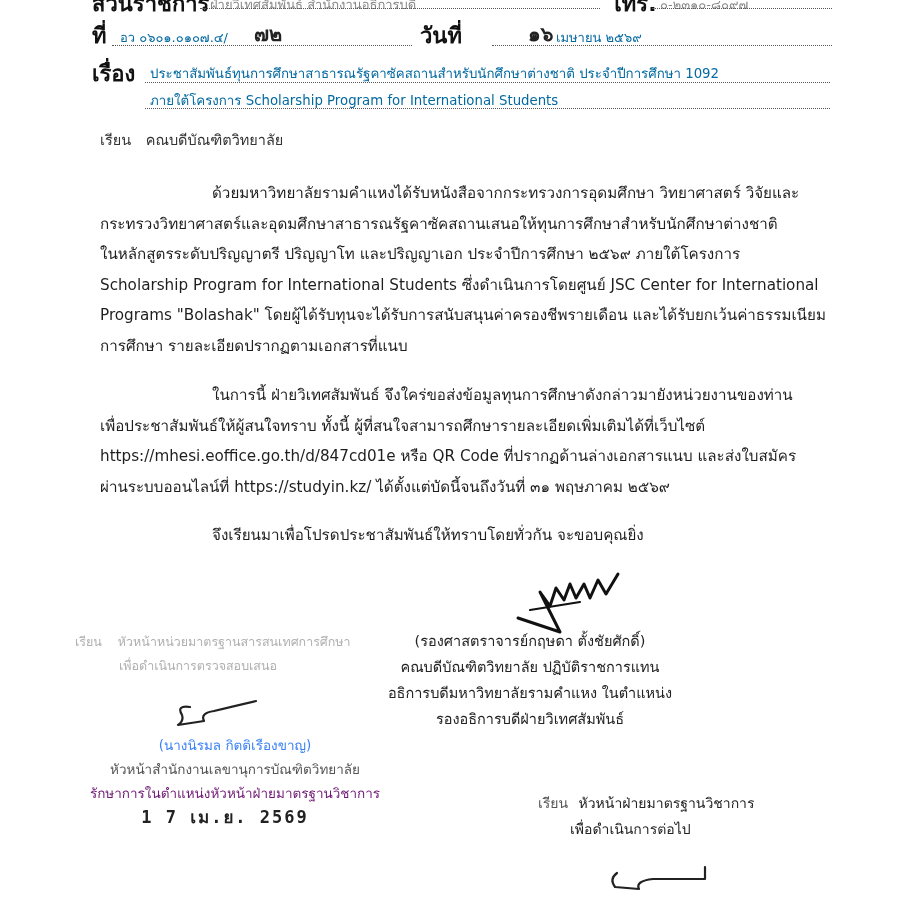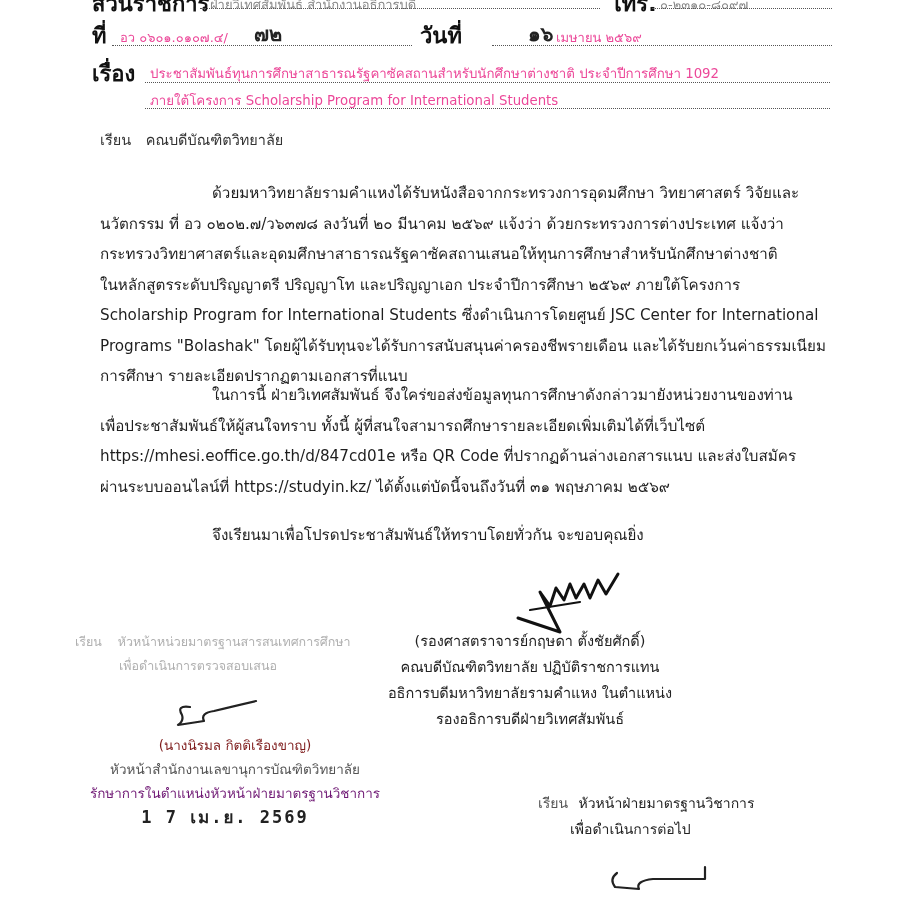--- a/index.html
+++ b/index.html
@@ -3,21 +3,21 @@
   <meta charset="utf-8">
   <style>
     html, body { margin: 0; padding: 0; background: #ffffff; }
     body {
       width: 900px; height: 900px; overflow: hidden; position: relative;
       font-family: "DejaVu Sans", "Liberation Sans", sans-serif;
       color: #222;
     }
     .abs { position: absolute; white-space: nowrap; }
     .hdr-label { font-weight: bold; font-size: 22px; color: #111; }
-    .hdr-val { font-size: 13px; color: #ec4899; }
+    .hdr-val { font-size: 13px; color: #0369a1; }
     .dotline {
       position: absolute; height: 0;
       border-bottom: 1.5px dotted #555;
     }
     .hand { font-size: 20px; font-weight: bold; color: #222; }
     .body-text { font-size: 15.2px; color: #1e1e1e; line-height: 30.5px; }
     .faint { color: #b0b0b0; font-size: 12.5px; }
     .grey { color: #555; font-size: 13.5px; }
     .sigblock { text-align: center; font-size: 14.5px; color: #222; line-height: 26px; }
     .stamp-date { font-family: "DejaVu Sans Mono", monospace; font-size: 17px; letter-spacing: 2px; color: #222; font-weight: bold; }
@@ -48,21 +48,20 @@
 <div class="abs hdr-val" style="left:150px; top:90px; font-size:13.3px;">ภายใต้โครงการ Scholarship Program for International Students</div>
 <div class="dotline" style="left:145px; top:108px; width:685px;"></div>
 
 <div class="abs" style="left:100px; top:128px; font-size:14.5px; color:#333;">
   <span>เรียน</span>
   <span style="margin-left:10px;">คณบดีบัณฑิตวิทยาลัย</span>
 </div>
 
 <div class="abs body-text" style="left:100px; top:178px; width:730px;">
   <div style="text-indent:112px;">ด้วยมหาวิทยาลัยรามคำแหงได้รับหนังสือจากกระทรวงการอุดมศึกษา วิทยาศาสตร์ วิจัยและ</div>
-  <div>นวัตกรรม ที่ อว ๐๒๐๒.๗/ว๖๓๗๘ ลงวันที่ ๒๐ มีนาคม ๒๕๖๙ แจ้งว่า ด้วยกระทรวงการต่างประเทศ แจ้งว่า</div>
   <div>กระทรวงวิทยาศาสตร์และอุดมศึกษาสาธารณรัฐคาซัคสถานเสนอให้ทุนการศึกษาสำหรับนักศึกษาต่างชาติ</div>
   <div>ในหลักสูตรระดับปริญญาตรี ปริญญาโท และปริญญาเอก ประจำปีการศึกษา ๒๕๖๙ ภายใต้โครงการ</div>
   <div>Scholarship Program for International Students ซึ่งดำเนินการโดยศูนย์ JSC Center for International</div>
   <div>Programs "Bolashak" โดยผู้ได้รับทุนจะได้รับการสนับสนุนค่าครองชีพรายเดือน และได้รับยกเว้นค่าธรรมเนียม</div>
   <div>การศึกษา รายละเอียดปรากฏตามเอกสารที่แนบ</div>
 </div>
 
 <div class="abs body-text" style="left:100px; top:380px; width:730px;">
   <div style="text-indent:112px;">ในการนี้ ฝ่ายวิเทศสัมพันธ์ จึงใคร่ขอส่งข้อมูลทุนการศึกษาดังกล่าวมายังหน่วยงานของท่าน</div>
   <div>เพื่อประชาสัมพันธ์ให้ผู้สนใจทราบ ทั้งนี้ ผู้ที่สนใจสามารถศึกษารายละเอียดเพิ่มเติมได้ที่เว็บไซต์</div>
@@ -92,21 +91,21 @@
     <span style="margin-left:12px;">หัวหน้าหน่วยมาตรฐานสารสนเทศการศึกษา</span>
   </div>
   <div style="margin-left:44px;">เพื่อดำเนินการตรวจสอบเสนอ</div>
 </div>
 
 <svg class="abs" style="left:170px; top:695px;" width="100" height="35" viewBox="0 0 100 35">
   <path d="M20 12 Q6 10 12 20 Q14 26 8 30 L34 26 Q30 18 44 16 Q60 12 86 6" fill="none" stroke="#222" stroke-width="2.2" stroke-linecap="round" stroke-linejoin="round"></path>
 </svg>
 
 <div class="abs" style="left:70px; top:733px; width:330px; text-align:center; line-height:24px;">
-  <div class="grey" style="color:#7f1d1d;">(นางนิรมล กิตติเรืองขาญ)</div>
+  <div class="grey" style="color:#3b82f6;">(นางนิรมล กิตติเรืองขาญ)</div>
   <div class="grey">หัวหน้าสำนักงานเลขานุการบัณฑิตวิทยาลัย</div>
   <div class="grey" style="color:#701a75;">รักษาการในตำแหน่งหัวหน้าฝ่ายมาตรฐานวิชาการ</div>
   <div class="stamp-date" style="margin-left:-20px;">1 7 เม.ย. 2569</div>
 </div>
 
 <div class="abs" style="left:538px; top:790px; line-height:26px; font-size:14px; color:#222;">
   <div>
     <span class="bold" style="color:#555;">เรียน</span>
     <span class="bold" style="margin-left:6px;">หัวหน้าฝ่ายมาตรฐานวิชาการ</span>
   </div>

